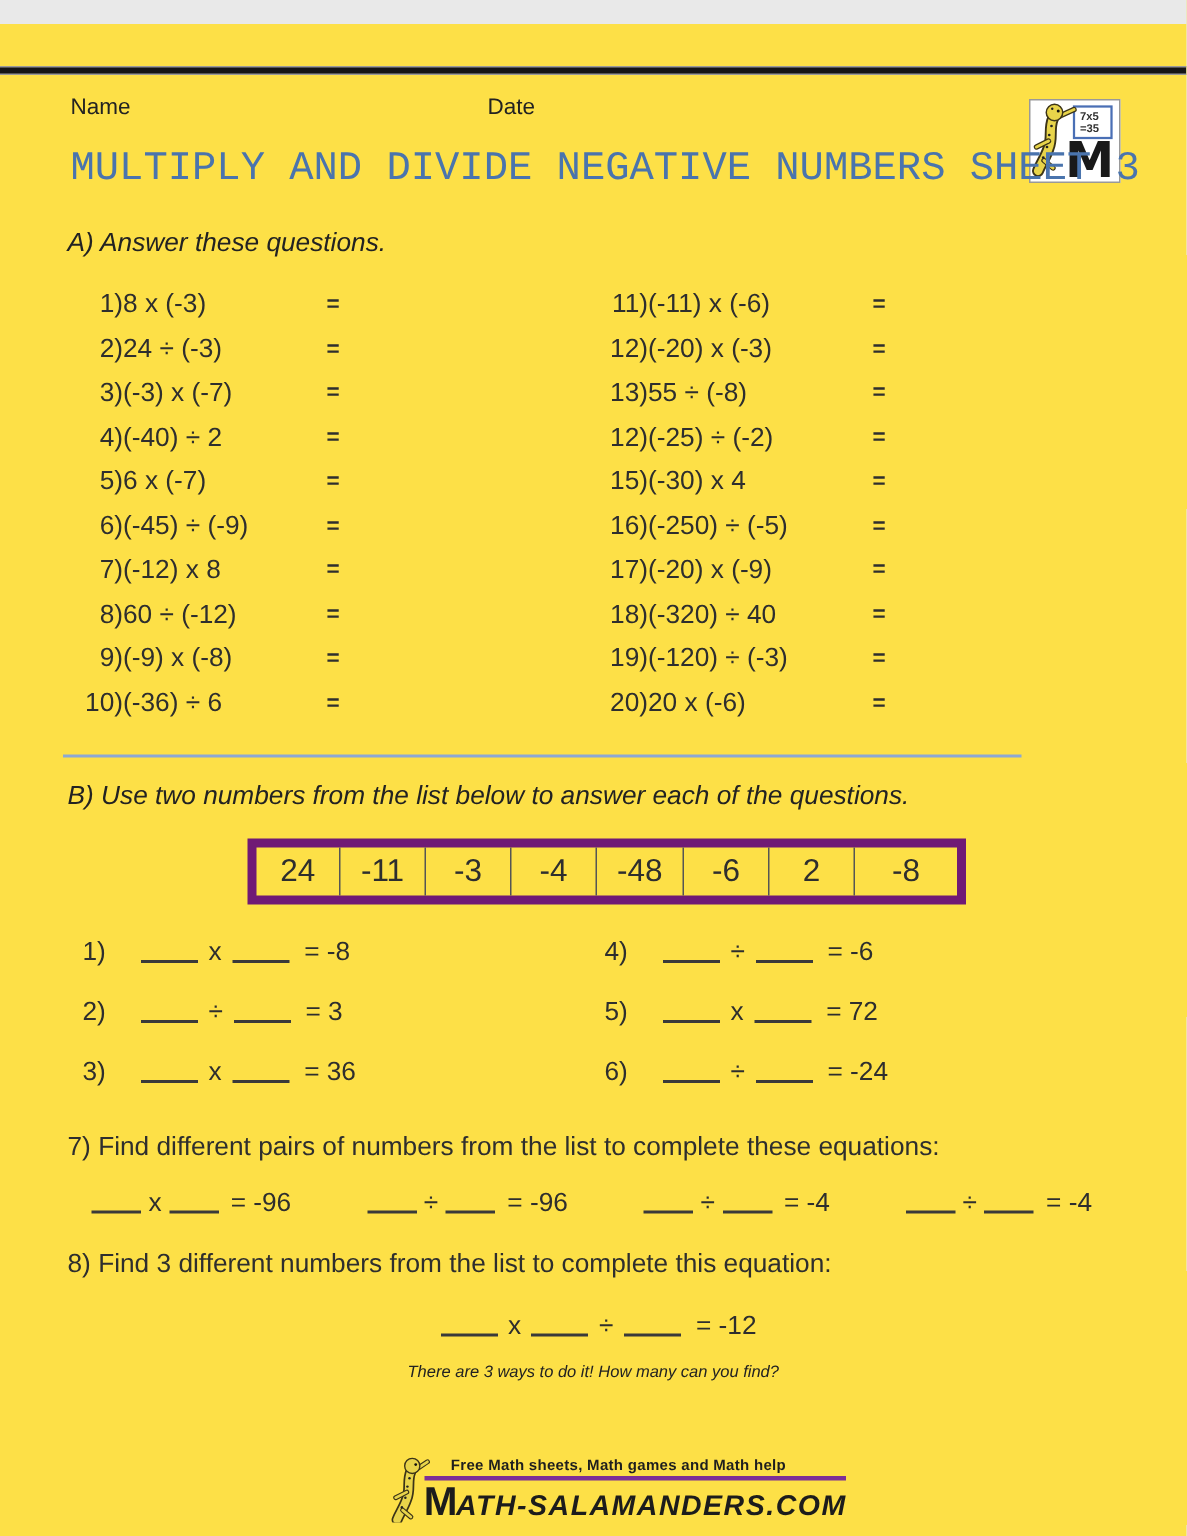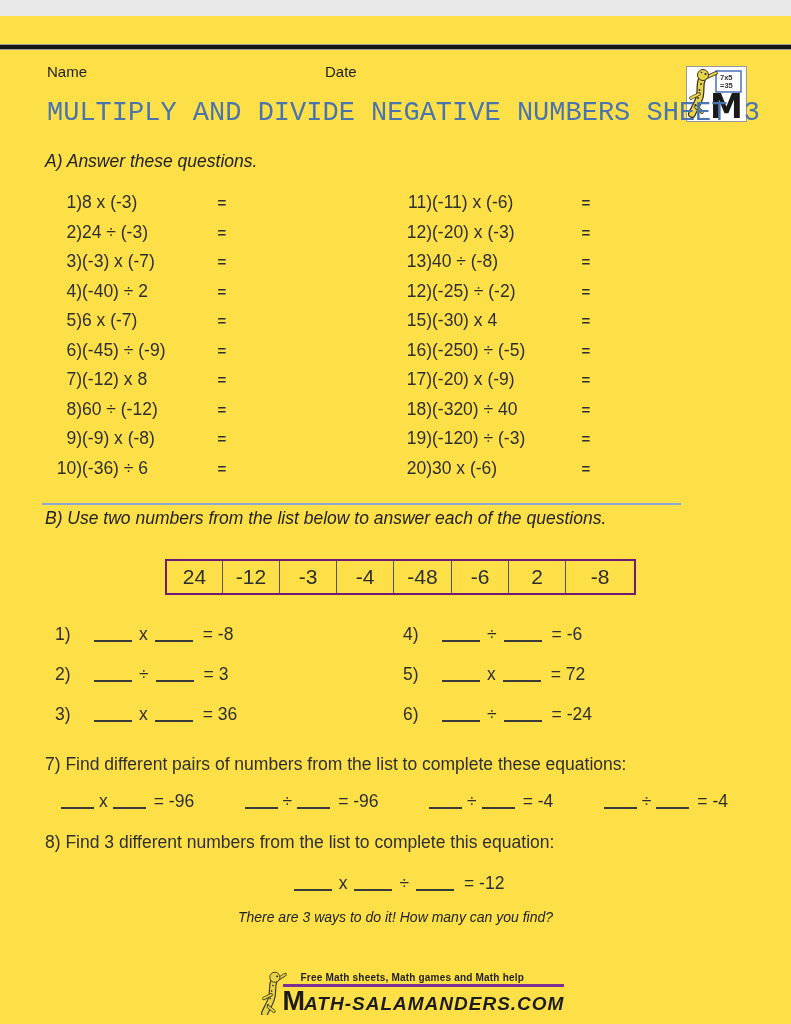--- a/index.html
+++ b/index.html
@@ -19,35 +19,35 @@
     position:absolute; left:686px; top:50px; width:61px; height:56px;
     background:#ffffff; border:1px solid #999; box-sizing:border-box;
   }
   .title {
     position:absolute; left:47px; top:82px; margin:0;
     font-family:Liberation Mono, monospace; font-weight:normal;
     font-size:27px; color:#4a74ad; white-space:nowrap;
   }
   .sec-heading { position:absolute; font-style:italic; font-size:17.5px; color:#222; }
   .a-heading { left:45px; top:135px; }
-  .b-heading { left:45px; top:492px; }
+  .b-heading { left:45px; top:504px; }
 
   .a-col { position:absolute; top:172px; }
   .a-left  { left:48px; }
   .a-right { left:396px; }
   .a-row { display:grid; height:29.5px; align-items:center; font-size:17.5px; }
   .a-left  .a-row { grid-template-columns:34px 122px 36px; }
   .a-right .a-row { grid-template-columns:36px 138px 32px; }
   .a-num  { text-align:right; }
   .a-expr { text-align:left; white-space:nowrap; }
   .a-eq   { text-align:center; font-size:15px; font-weight:bold; }
 
   .divider { position:absolute; left:42px; top:487px; width:639px; height:2px; background:#8ca8d3; }
 
-  .numlist { position:absolute; left:165px; top:543px; display:flex; border:2px solid #701a75; }
+  .numlist { position:absolute; left:165px; top:543px; display:flex; border:6px solid #701a75; }
   .numcell {
     width:56px; height:32px; line-height:32px; text-align:center;
     font-size:21px; border-right:1px solid #555;
   }
   .numcell:nth-child(1){ width:55px; }
   .numcell:nth-child(5){ width:57px; }
   .numcell:last-child  { width:68px; border-right:none; }
 
   .b-col { position:absolute; top:598px; }
   .b-left  { left:55px; }
@@ -68,21 +68,21 @@
     display:flex; justify-content:space-between;
   }
   .q7-eq { display:flex; align-items:center; font-size:17.5px; height:30px; }
   .q7-eq .blank { width:33px; margin:0 5px; }
   .q8-eq {
     position:absolute; left:0; top:852px; width:791px; height:30px;
     display:flex; justify-content:center; align-items:center; font-size:17.5px;
   }
   .note {
     position:absolute; left:0; top:893px; width:791px; text-align:center;
-    font-style:italic; font-size:14px; color:#222;
+    font-style:italic; font-size:11px; color:#222;
   }
 
   .footer {
     position:absolute; left:16px; top:953px; width:791px;
     display:flex; justify-content:center; align-items:flex-end;
   }
   .f-sal { width:28px; height:46px; margin-right:-4px; }
   .f-col { display:flex; flex-direction:column; }
   .f-tagline { font-size:10px; font-weight:bold; color:#1e1e1e; padding-left:18px; letter-spacing:0.2px; }
   .f-line { height:3px; background:#7d2f96; margin-top:1px; }
@@ -189,21 +189,21 @@
         <span class="a-expr">(-11) x (-6)</span>
         <span class="a-eq">=</span>
       </div>
     <div class="a-row">
         <span class="a-num">12)</span>
         <span class="a-expr">(-20) x (-3)</span>
         <span class="a-eq">=</span>
       </div>
     <div class="a-row">
         <span class="a-num">13)</span>
-        <span class="a-expr">40 ÷ (-8)</span>
+        <span class="a-expr">55 ÷ (-8)</span>
         <span class="a-eq">=</span>
       </div>
     <div class="a-row">
         <span class="a-num">12)</span>
         <span class="a-expr">(-25) ÷ (-2)</span>
         <span class="a-eq">=</span>
       </div>
     <div class="a-row">
         <span class="a-num">15)</span>
         <span class="a-expr">(-30) x 4</span>
@@ -224,32 +224,32 @@
         <span class="a-expr">(-320) ÷ 40</span>
         <span class="a-eq">=</span>
       </div>
     <div class="a-row">
         <span class="a-num">19)</span>
         <span class="a-expr">(-120) ÷ (-3)</span>
         <span class="a-eq">=</span>
       </div>
     <div class="a-row">
         <span class="a-num">20)</span>
-        <span class="a-expr">30 x (-6)</span>
+        <span class="a-expr">20 x (-6)</span>
         <span class="a-eq">=</span>
       </div>
   </div>
 
   <div class="divider"></div>
 
   <div class="sec-heading b-heading">B) Use two numbers from the list below to answer each of the questions.</div>
 
   <div class="numlist">
     <div class="numcell">24</div>
-    <div class="numcell">-12</div>
+    <div class="numcell">-11</div>
     <div class="numcell">-3</div>
     <div class="numcell">-4</div>
     <div class="numcell">-48</div>
     <div class="numcell">-6</div>
     <div class="numcell">2</div>
     <div class="numcell">-8</div>
   </div>
 
   <div class="b-col b-left">
     <div class="b-row">

